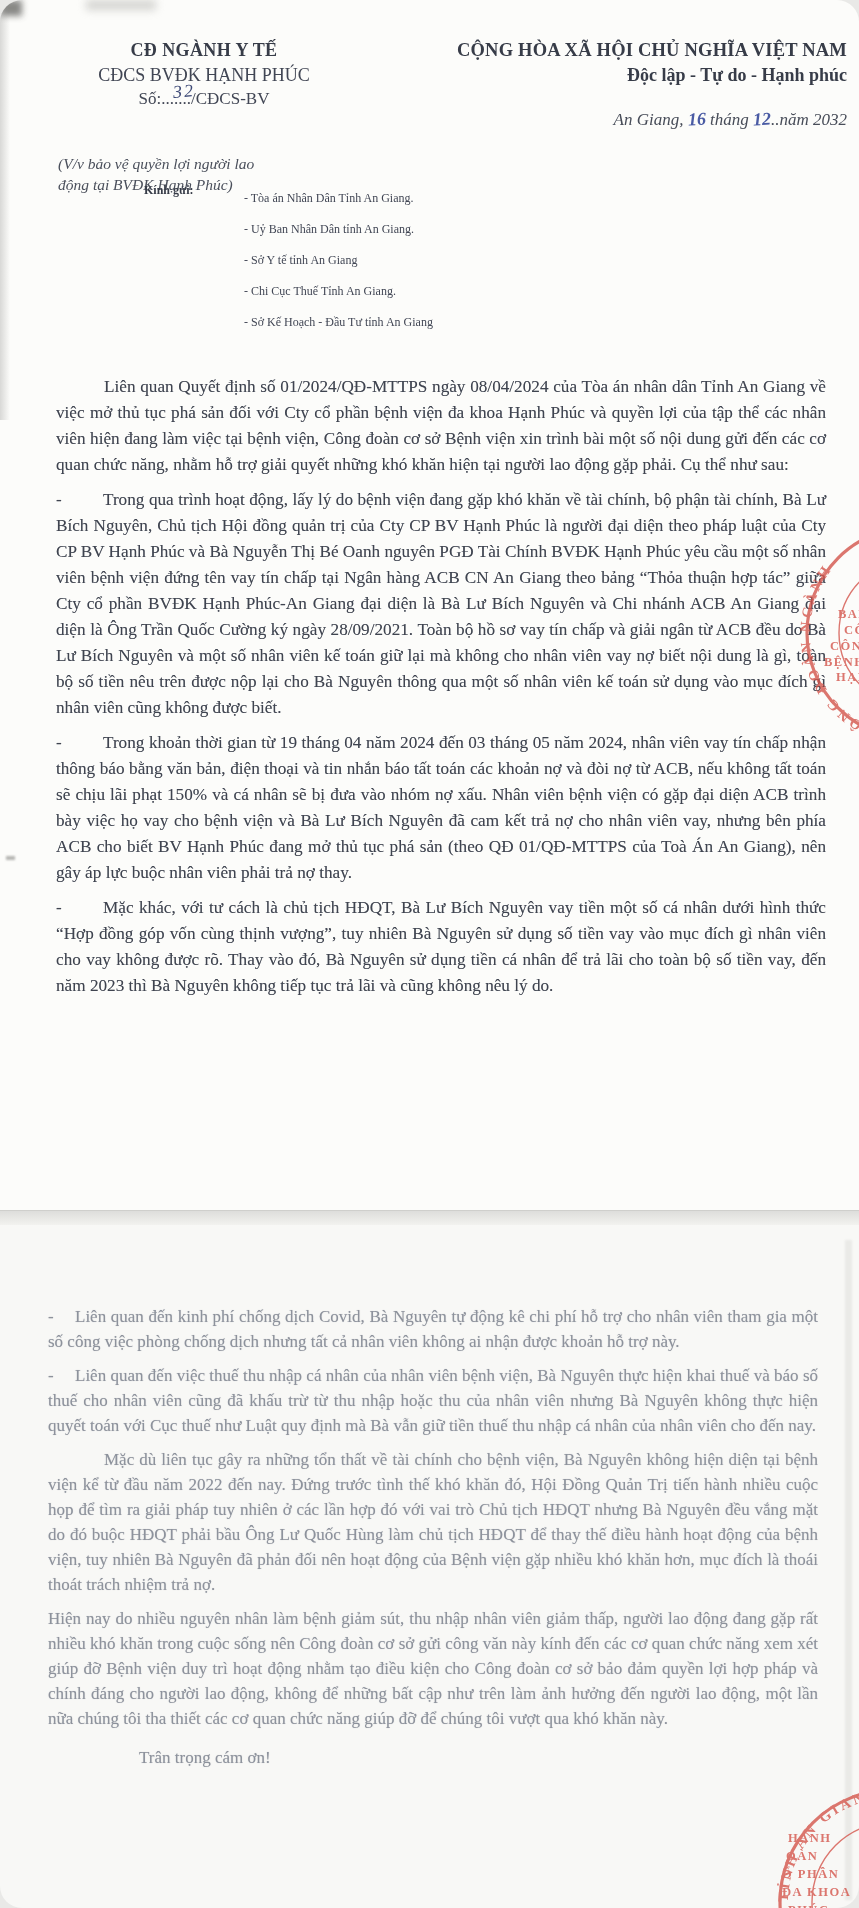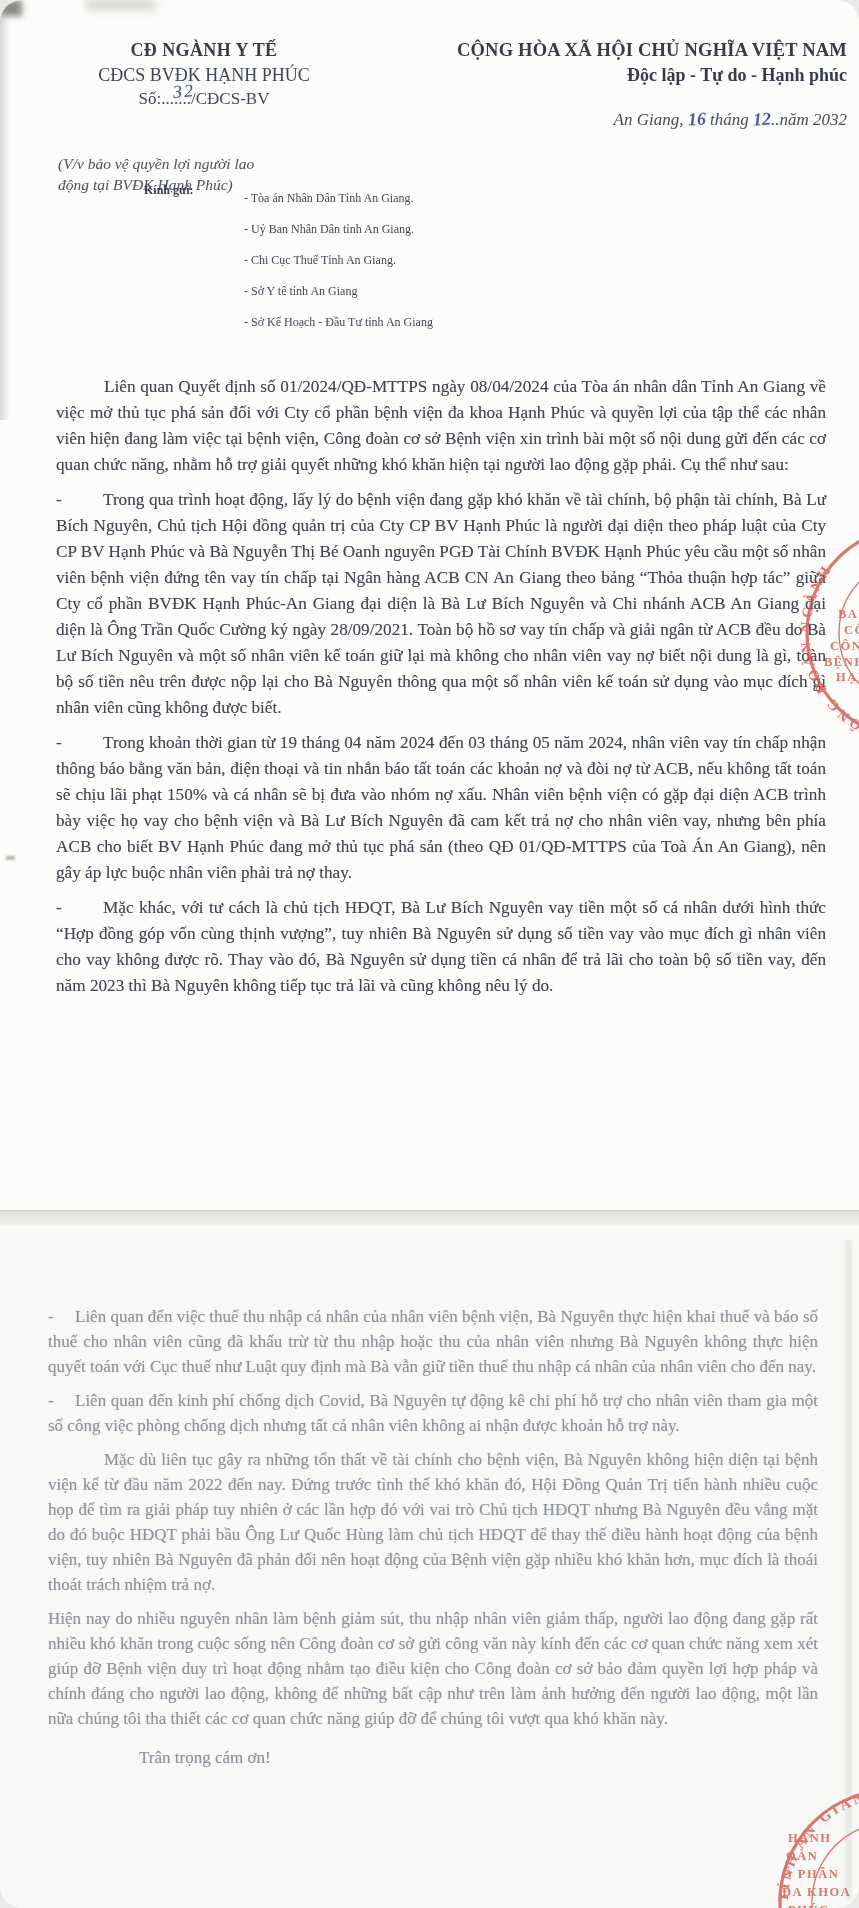--- a/index.html
+++ b/index.html
@@ -95,40 +95,40 @@
         <span class="hand-month">12</span><span>..năm 2032</span>
       </div>
     </div>
   </div>
 
   <div class="recip">
     <div class="recip-label">Kính gửi:</div>
     <div class="recip-items">
       <div class="recip-item">- Tòa án Nhân Dân Tỉnh An Giang.</div>
       <div class="recip-item">- Uỷ Ban Nhân Dân tỉnh An Giang.</div>
+      <div class="recip-item">- Sở Y tế tỉnh An Giang</div>
       <div class="recip-item">- Chi Cục Thuế Tỉnh An Giang.</div>
-      <div class="recip-item">- Sở Y tế tỉnh An Giang</div>
       <div class="recip-item">- Sở Kế Hoạch - Đầu Tư tỉnh An Giang</div>
     </div>
   </div>
 
   <div class="body1">
     <p class="para p-indent">Liên quan Quyết định số 01/2024/QĐ-MTTPS ngày 08/04/2024 của Tòa án nhân dân Tỉnh An Giang về việc mở thủ tục phá sản đối với Cty cổ phần bệnh viện đa khoa Hạnh Phúc và quyền lợi của tập thể các nhân viên hiện đang làm việc tại bệnh viện, Công đoàn cơ sở Bệnh viện xin trình bài một số nội dung gửi đến các cơ quan chức năng, nhằm hỗ trợ giải quyết những khó khăn hiện tại người lao động gặp phải. Cụ thể như sau:</p>
     <p class="para"><span class="marker">-</span><span>Trong qua trình hoạt động, lấy lý do bệnh viện đang gặp khó khăn về tài chính, bộ phận tài chính, Bà Lư Bích Nguyên, Chủ tịch Hội đồng quản trị của Cty CP BV Hạnh Phúc là người đại diện theo pháp luật của Cty CP BV Hạnh Phúc và Bà Nguyễn Thị Bé Oanh nguyên PGĐ Tài Chính BVĐK Hạnh Phúc yêu cầu một số nhân viên bệnh viện đứng tên vay tín chấp tại Ngân hàng ACB CN An Giang theo bảng “Thỏa thuận hợp tác” giữa Cty cổ phần BVĐK Hạnh Phúc-An Giang đại diện là Bà Lư Bích Nguyên và Chi nhánh ACB An Giang đại diện là Ông Trần Quốc Cường ký ngày 28/09/2021. Toàn bộ hồ sơ vay tín chấp và giải ngân từ ACB đều do Bà Lư Bích Nguyên và một số nhân viên kế toán giữ lại mà không cho nhân viên vay nợ biết nội dung là gì, toàn bộ số tiền nêu trên được nộp lại cho Bà Nguyên thông qua một số nhân viên kế toán sử dụng vào mục đích gì nhân viên cũng không được biết.</span></p>
     <p class="para"><span class="marker">-</span><span>Trong khoản thời gian từ 19 tháng 04 năm 2024 đến 03 tháng 05 năm 2024, nhân viên vay tín chấp nhận thông báo bằng văn bản, điện thoại và tin nhắn báo tất toán các khoản nợ và đòi nợ từ ACB, nếu không tất toán sẽ chịu lãi phạt 150% và cá nhân sẽ bị đưa vào nhóm nợ xấu. Nhân viên bệnh viện có gặp đại diện ACB trình bày việc họ vay cho bệnh viện và Bà Lư Bích Nguyên đã cam kết trả nợ cho nhân viên vay, nhưng bên phía ACB cho biết BV Hạnh Phúc đang mở thủ tục phá sản (theo QĐ 01/QĐ-MTTPS của Toà Án An Giang), nên gây áp lực buộc nhân viên phải trả nợ thay.</span></p>
     <p class="para"><span class="marker">-</span><span>Mặc khác, với tư cách là chủ tịch HĐQT, Bà Lư Bích Nguyên vay tiền một số cá nhân dưới hình thức “Hợp đồng góp vốn cùng thịnh vượng”, tuy nhiên Bà Nguyên sử dụng số tiền vay vào mục đích gì nhân viên cho vay không được rõ. Thay vào đó, Bà Nguyên sử dụng tiền cá nhân để trả lãi cho toàn bộ số tiền vay, đến năm 2023 thì Bà Nguyên không tiếp tục trả lãi và cũng không nêu lý do.</span></p>
   </div>
 
   <div class="seam"></div>
   <div class="page2-tint"></div>
   <div class="right-streak"></div>
 
   <div class="body2">
+    <p class="para narrow"><span class="marker">-</span><span>Liên quan đến kinh phí chống dịch Covid, Bà Nguyên tự động kê chi phí hỗ trợ cho nhân viên tham gia một số công việc phòng chống dịch nhưng tất cả nhân viên không ai nhận được khoản hỗ trợ này.</span></p>
     <p class="para narrow"><span class="marker">-</span><span>Liên quan đến việc thuế thu nhập cá nhân của nhân viên bệnh viện, Bà Nguyên thực hiện khai thuế và báo số thuế cho nhân viên cũng đã khấu trừ từ thu nhập hoặc thu của nhân viên nhưng Bà Nguyên không thực hiện quyết toán với Cục thuế như Luật quy định mà Bà vẫn giữ tiền thuế thu nhập cá nhân của nhân viên cho đến nay.</span></p>
-    <p class="para narrow"><span class="marker">-</span><span>Liên quan đến kinh phí chống dịch Covid, Bà Nguyên tự động kê chi phí hỗ trợ cho nhân viên tham gia một số công việc phòng chống dịch nhưng tất cả nhân viên không ai nhận được khoản hỗ trợ này.</span></p>
     <p class="para p-indent2">Mặc dù liên tục gây ra những tổn thất về tài chính cho bệnh viện, Bà Nguyên không hiện diện tại bệnh viện kể từ đầu năm 2022 đến nay. Đứng trước tình thế khó khăn đó, Hội Đồng Quản Trị tiến hành nhiều cuộc họp để tìm ra giải pháp tuy nhiên ở các lần hợp đó với vai trò Chủ tịch HĐQT nhưng Bà Nguyên đều vắng mặt do đó buộc HĐQT phải bầu Ông Lư Quốc Hùng làm chủ tịch HĐQT để thay thế điều hành hoạt động của bệnh viện, tuy nhiên Bà Nguyên đã phản đối nên hoạt động của Bệnh viện gặp nhiều khó khăn hơn, mục đích là thoái thoát trách nhiệm trả nợ.</p>
     <p class="para">Hiện nay do nhiều nguyên nhân làm bệnh giảm sút, thu nhập nhân viên giảm thấp, người lao động đang gặp rất nhiều khó khăn trong cuộc sống nên Công đoàn cơ sở gửi công văn này kính đến các cơ quan chức năng xem xét giúp đỡ Bệnh viện duy trì hoạt động nhằm tạo điều kiện cho Công đoàn cơ sở bảo đảm quyền lợi hợp pháp và chính đáng cho người lao động, không để những bất cập như trên làm ảnh hưởng đến người lao động, một lần nữa chúng tôi tha thiết các cơ quan chức năng giúp đỡ để chúng tôi vượt qua khó khăn này.</p>
     <p class="para closing">Trân trọng cám ơn!</p>
   </div>
 
   <svg class="stamp stamp-mid" width="230" height="230" viewBox="0 0 230 230">
     <circle cx="115" cy="115" r="106" fill="none" stroke="#d4554c" stroke-width="3.2"></circle>
     <circle cx="115" cy="115" r="74" fill="none" stroke="#d4554c" stroke-width="1.4"></circle>
     <path id="arc-mid" d="M 115,218 A 103,103 0 0 1 12,115 A 103,103 0 0 1 115,12" fill="none"></path>
     <text font-size="14.5" fill="#d4554c" letter-spacing="3">

